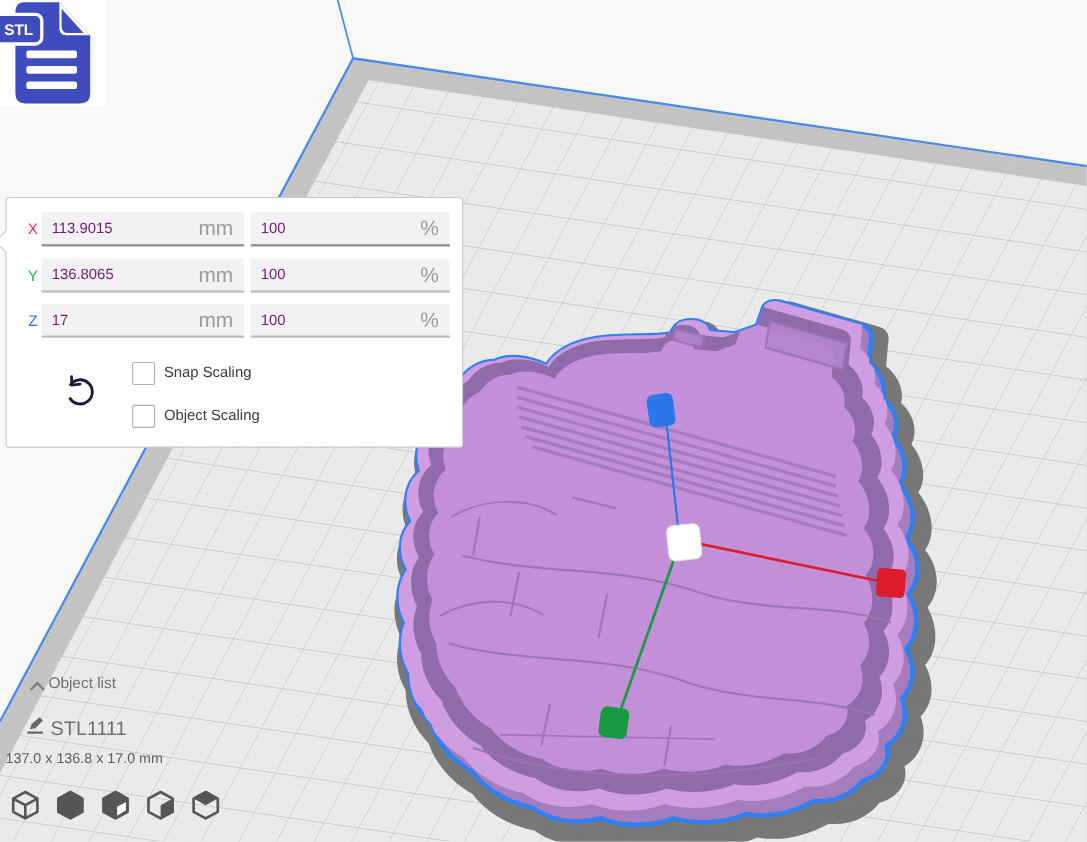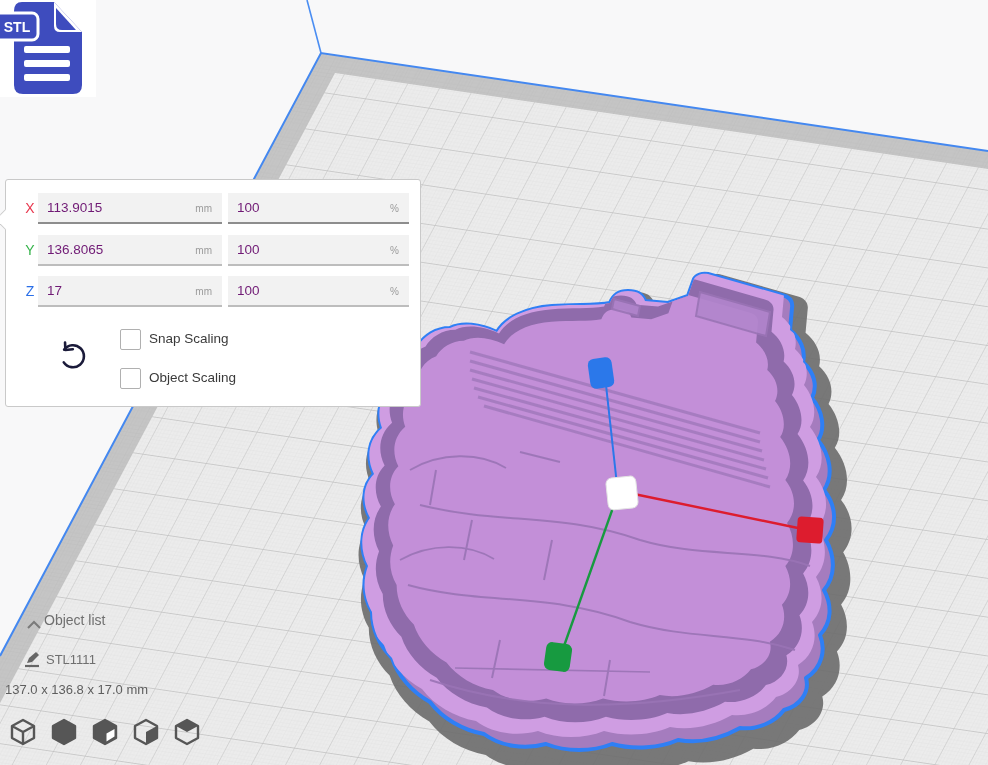--- a/index.html
+++ b/index.html
@@ -29,35 +29,35 @@
   .axis-x{color:#e8384f;} .axis-y{color:#35b34a;} .axis-z{color:#2a6fe8;}
   .field-wrap{position:absolute;height:31px;}
   .field-wrap input{
     width:100%;height:100%;box-sizing:border-box;background:#f2f2f2;border:none;
     border-bottom:2px solid #bdbdbd;padding:0 36px 0 9px;font-size:13.5px;color:#701a75;
     font-family:"Liberation Sans", sans-serif;outline:none;
   }
   .field-wrap.active input{border-bottom-color:#8d8d8d;}
   .field-wrap .unit{
     position:absolute;right:10px;top:0;height:31px;line-height:31px;
-    font-size:10px;color:#9b9b9b;pointer-events:none;
+    font-size:19px;color:#9b9b9b;pointer-events:none;
   }
   .reset-btn{position:absolute;left:48px;top:158px;width:36px;height:36px;cursor:pointer;}
   .checkbox{
     position:absolute;left:114px;width:19px;height:19px;background:#fff;
     border:1px solid #b0b0b0;border-radius:2px;cursor:pointer;
   }
   .cb-label{position:absolute;left:143px;height:21px;line-height:21px;font-size:13.5px;color:#3a3a3a;}
 
   
   .objlist{position:absolute;left:0;top:605px;width:250px;z-index:6;color:#6f6f6f;}
   .objlist .header{position:absolute;left:44px;top:7px;font-size:14px;cursor:pointer;}
   .objlist .chev{position:absolute;left:26px;top:11px;}
   .objlist .item-icon{position:absolute;left:22px;top:44px;}
-  .objlist .item-label{position:absolute;left:46px;top:47px;font-size:13px;text-align:right;}
+  .objlist .item-label{position:absolute;left:46px;top:47px;font-size:18px;text-align:right;}
   .objlist .dims{position:absolute;left:5px;top:77px;font-size:13px;color:#5e5e5e;white-space:nowrap;}
 
   
   .view-toolbar{position:absolute;left:8px;top:716px;height:34px;z-index:6;display:flex;gap:11px;}
   .view-btn{width:30px;height:32px;cursor:pointer;display:inline-flex;align-items:center;justify-content:center;}
 </style>
 </head>
 <body>
 
 <svg id="scene" viewBox="0 0 988 765" xmlns="http://www.w3.org/2000/svg">

